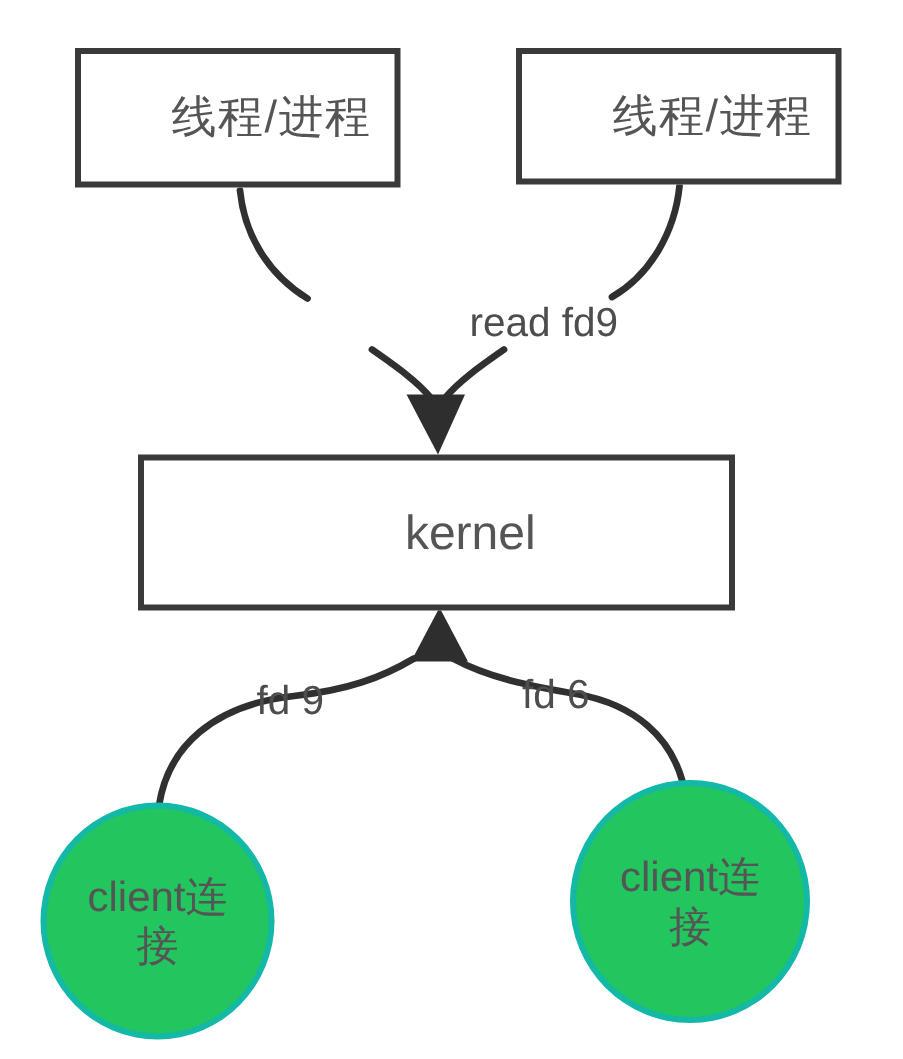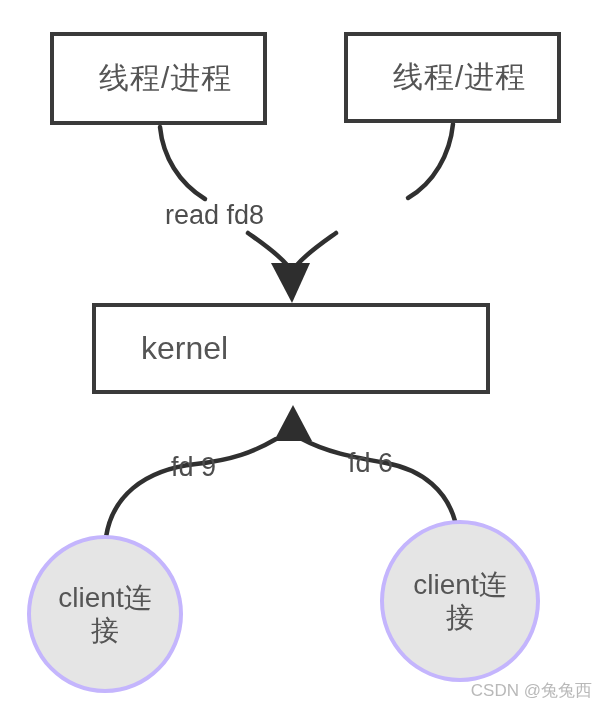--- a/index.html
+++ b/index.html
@@ -23,36 +23,37 @@
     height: 706px;
     pointer-events: none;
   }
   .node-box {
     position: absolute;
     box-sizing: border-box;
     border: 4px solid #3a3a3a;
     background: #ffffff;
     display: flex;
     align-items: center;
+    justify-content: center;
     color: #555555;
     padding-left: 45px;
   }
   .process-box {
     font-size: 30px;
     letter-spacing: 1px;
   }
   .process-left  { left: 50px;  top: 32px;  width: 217px; height: 93px; }
   .process-right { left: 344px; top: 32px;  width: 217px; height: 91px; }
-  .kernel-box    { left: 92px;  top: 303px; width: 398px; height: 91px; font-size: 32px; }
+  .kernel-box    { left: 92px;  top: 303px; width: 398px; height: 104px; font-size: 32px; }
   .node-circle {
     position: absolute;
     box-sizing: border-box;
-    border: 4px solid #c4b5fd;
+    border: 4px solid #14b8a6;
     border-radius: 50%;
-    background: #e5e5e5;
+    background: #22c55e;
     display: flex;
     flex-direction: column;
     align-items: center;
     justify-content: center;
     color: #555555;
     font-size: 28px;
     line-height: 33px;
     text-align: center;
   }
   .client-left  { left: 27px;  top: 535px; width: 156px; height: 158px; }
@@ -109,19 +110,18 @@
   <div class="node-circle client-left">
     <span>client连</span>
     <span>接</span>
   </div>
 
   <div class="node-circle client-right">
     <span>client连</span>
     <span>接</span>
   </div>
 
-  <div class="edge-label lbl-read-fd8">read fd8</div>
+  <div class="edge-label lbl-read-fd9">read fd9</div>
   <div class="edge-label lbl-fd8">fd 9</div>
   <div class="edge-label lbl-fd9">fd 6</div>
 
-  <div class="watermark">CSDN @兔兔西</div>
 
 </div>
 
 </body></html>

